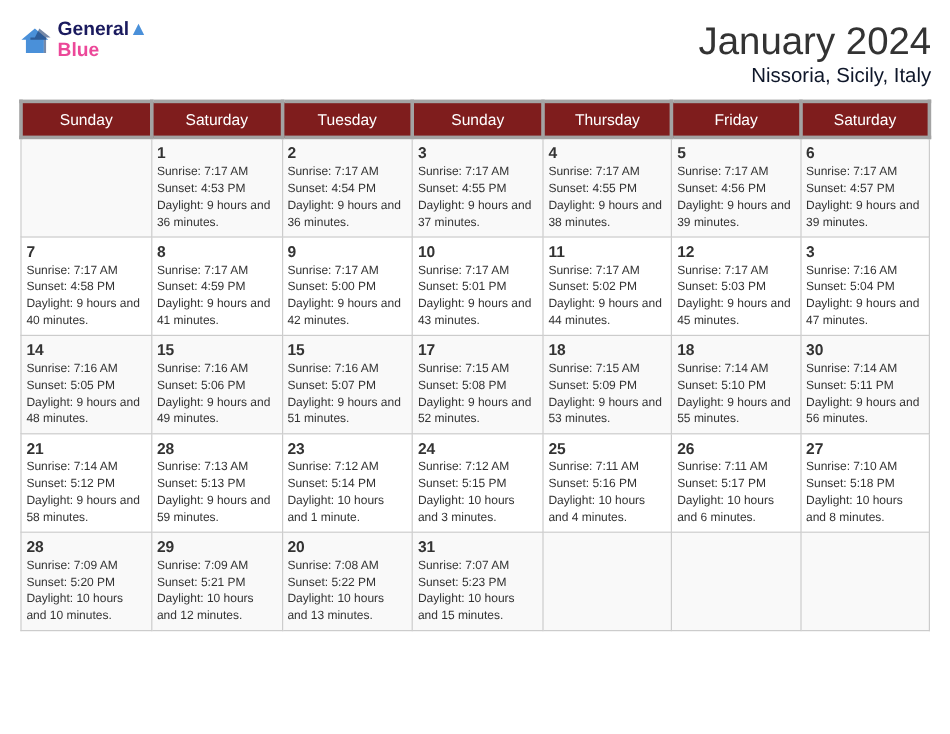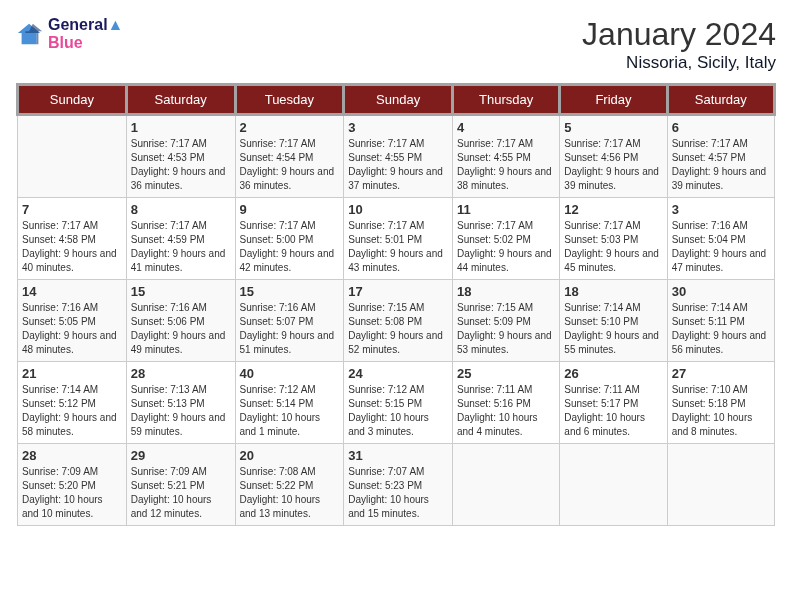--- a/index.html
+++ b/index.html
@@ -198,21 +198,21 @@
       <tr>
         <td>
           <span class="day-num">21</span>
           <div class="day-info">Sunrise: 7:14 AM<br>Sunset: 5:12 PM<br>Daylight: 9 hours and 58 minutes.</div>
         </td>
         <td>
           <span class="day-num">28</span>
           <div class="day-info">Sunrise: 7:13 AM<br>Sunset: 5:13 PM<br>Daylight: 9 hours and 59 minutes.</div>
         </td>
         <td>
-          <span class="day-num">40</span>
+          <span class="day-num">23</span>
           <div class="day-info">Sunrise: 7:12 AM<br>Sunset: 5:14 PM<br>Daylight: 10 hours and 1 minute.</div>
         </td>
         <td>
           <span class="day-num">24</span>
           <div class="day-info">Sunrise: 7:12 AM<br>Sunset: 5:15 PM<br>Daylight: 10 hours and 3 minutes.</div>
         </td>
         <td>
           <span class="day-num">25</span>
           <div class="day-info">Sunrise: 7:11 AM<br>Sunset: 5:16 PM<br>Daylight: 10 hours and 4 minutes.</div>
         </td>

